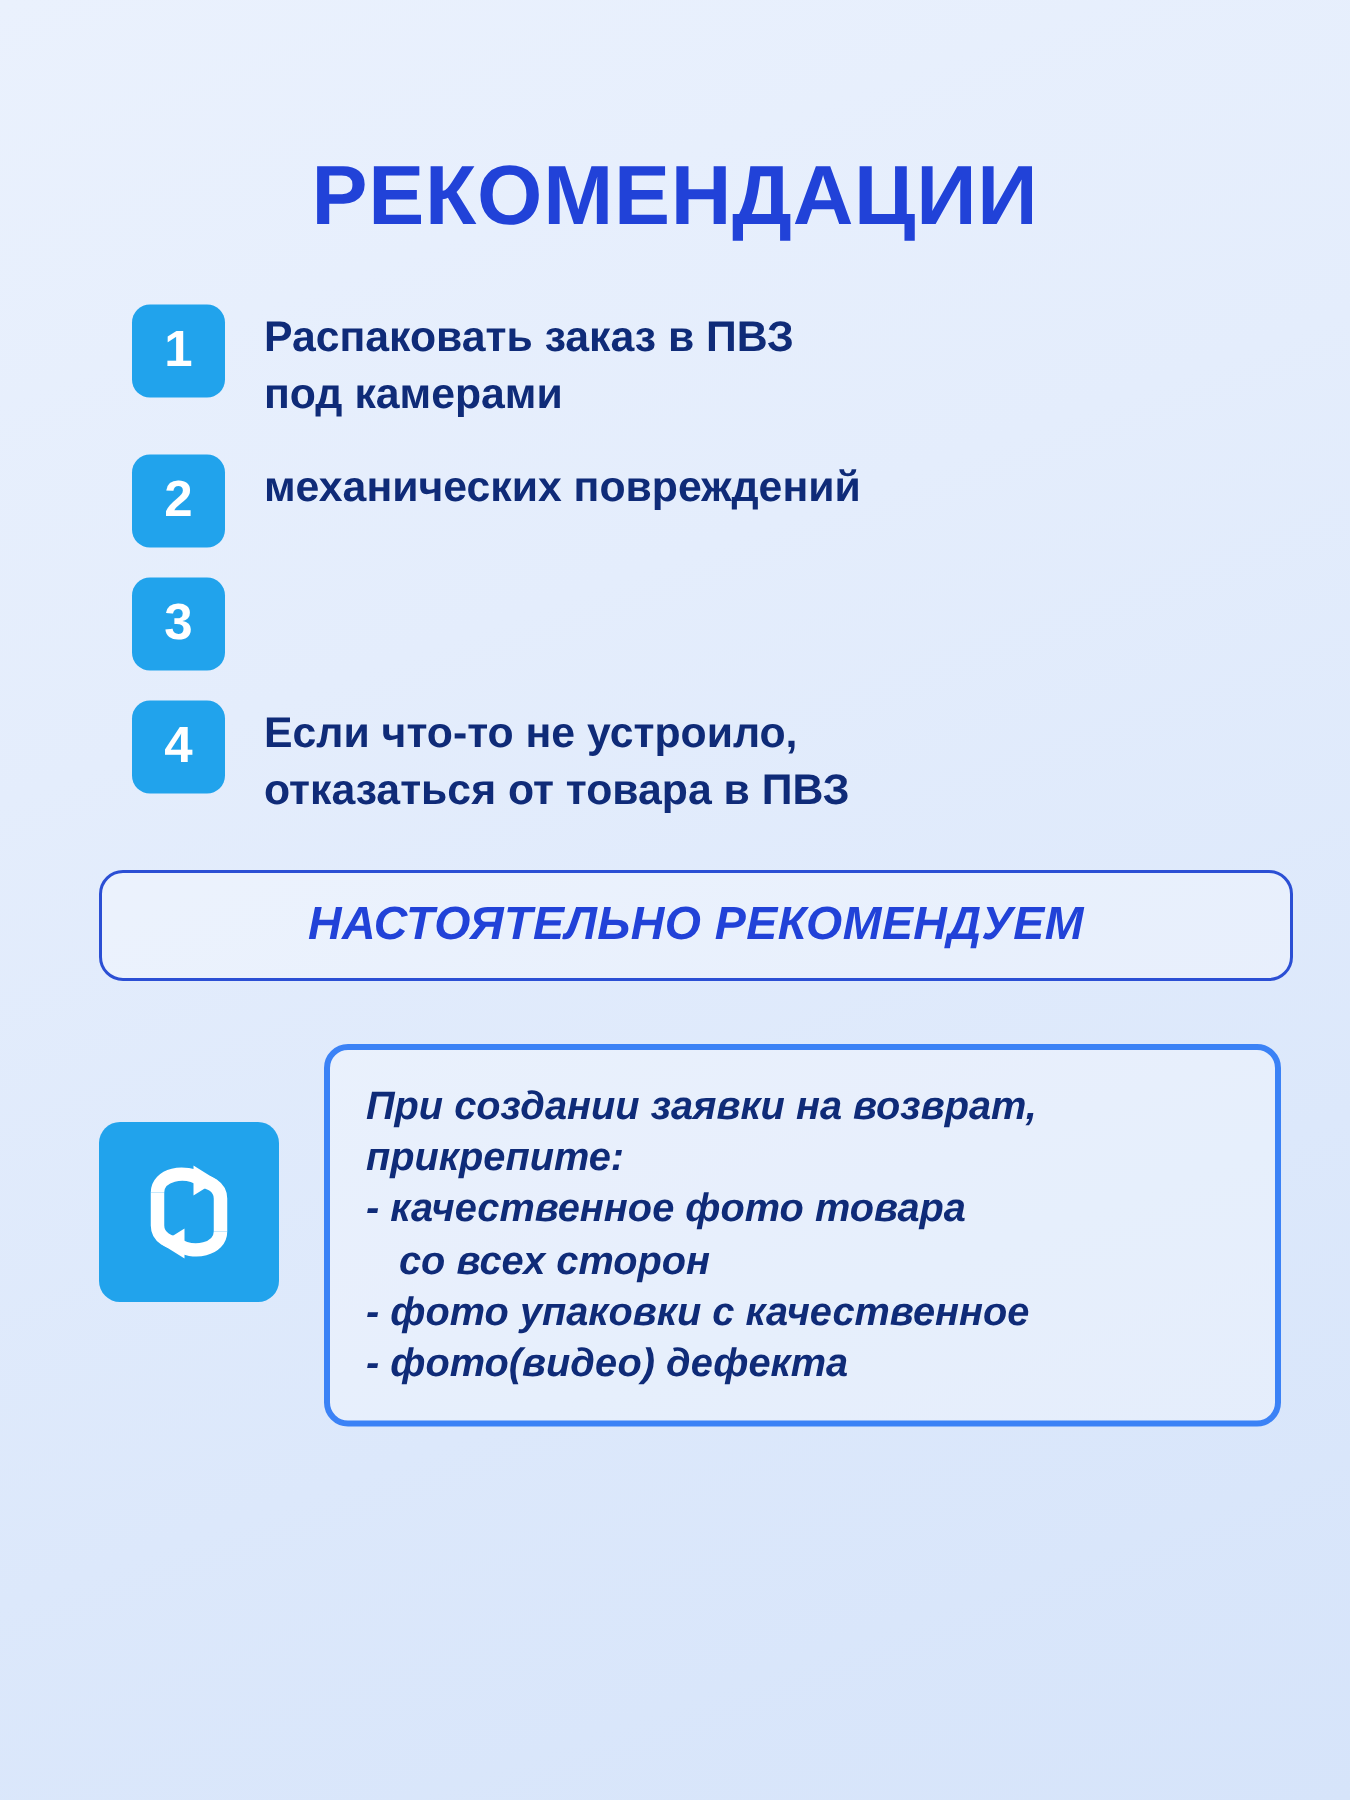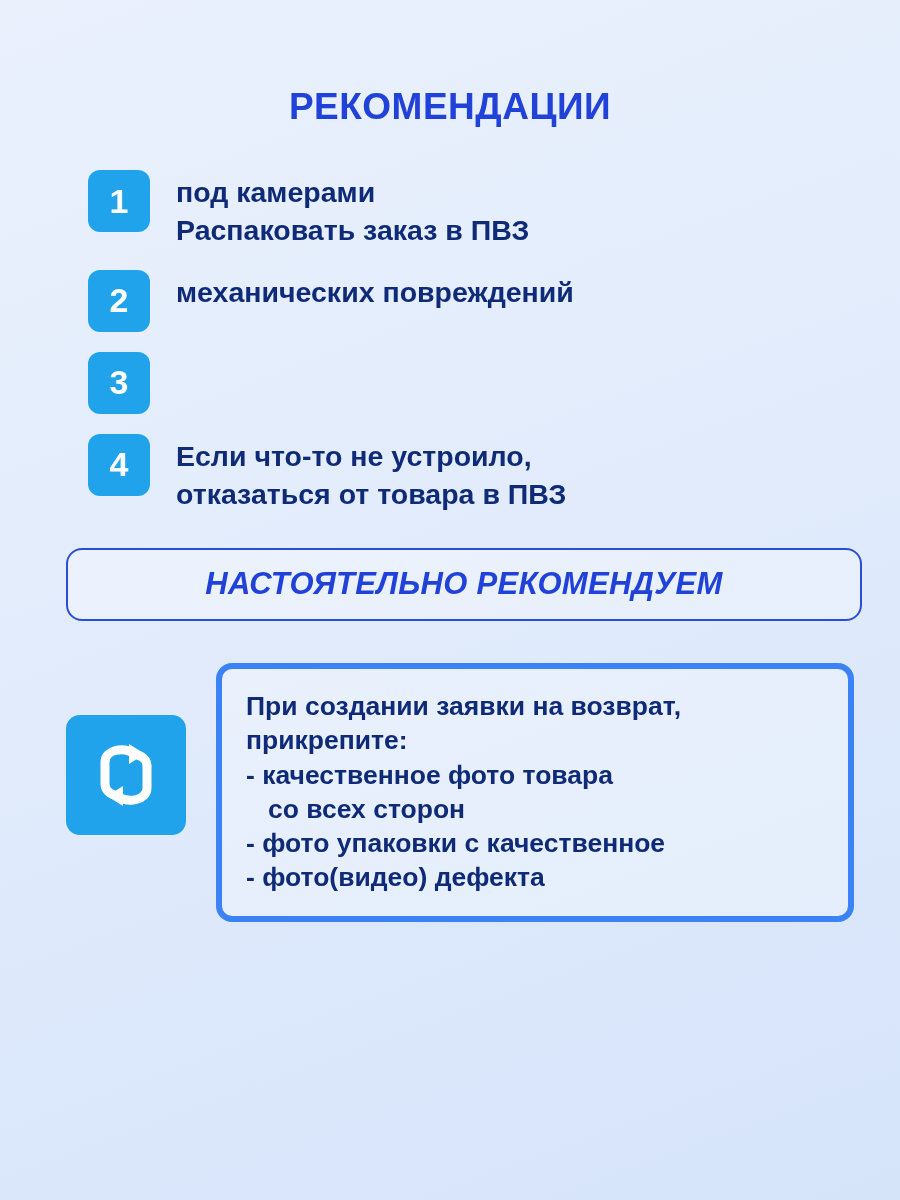--- a/index.html
+++ b/index.html
@@ -20,21 +20,21 @@
     box-sizing: border-box;
     padding: 0 28px;
     position: relative;
   }
 
   
   .title {
     text-align: center;
     color: #2142d8;
     font-weight: 700;
-    font-size: 37px;
+    font-size: 56px;
     line-height: 1.06;
     letter-spacing: 0.5px;
     padding-top: 62px;
     text-transform: uppercase;
   }
   .title .line2 { display: block; }
 
   
   .steps {
     margin-top: 44px;
@@ -103,24 +103,25 @@
     border-radius: 14px;
     background: #21a3ec;
     margin-top: 52px;
     margin-right: 30px;
     display: flex;
     align-items: center;
     justify-content: center;
   }
   .note-box {
     flex: 1 1 auto;
-    border: 6px solid #3b82f6;
+    border: 4px solid #3b82f6;
     border-radius: 16px;
     background: rgba(255,255,255,0.30);
     padding: 20px 22px 22px 24px;
+    font-style: italic;
   }
   .note-line {
     color: #0f2b78;
     font-weight: 700;
     font-size: 26.5px;
     line-height: 1.29;
   }
   .note-line.indent {
     padding-left: 22px;
   }
@@ -132,22 +133,22 @@
 
   <h1 class="title">
     <span>РЕКОМЕНДАЦИИ</span>
   </h1>
 
   <div class="steps">
 
     <div class="step">
       <div class="step-badge">1</div>
       <div class="step-text">
+        <div>Распаковать заказ в ПВЗ</div>
         <div>под камерами</div>
-        <div>Распаковать заказ в ПВЗ</div>
       </div>
     </div>
 
     <div class="step">
       <div class="step-badge">2</div>
       <div class="step-text">
         <div>механических повреждений</div>
       </div>
     </div>
 

